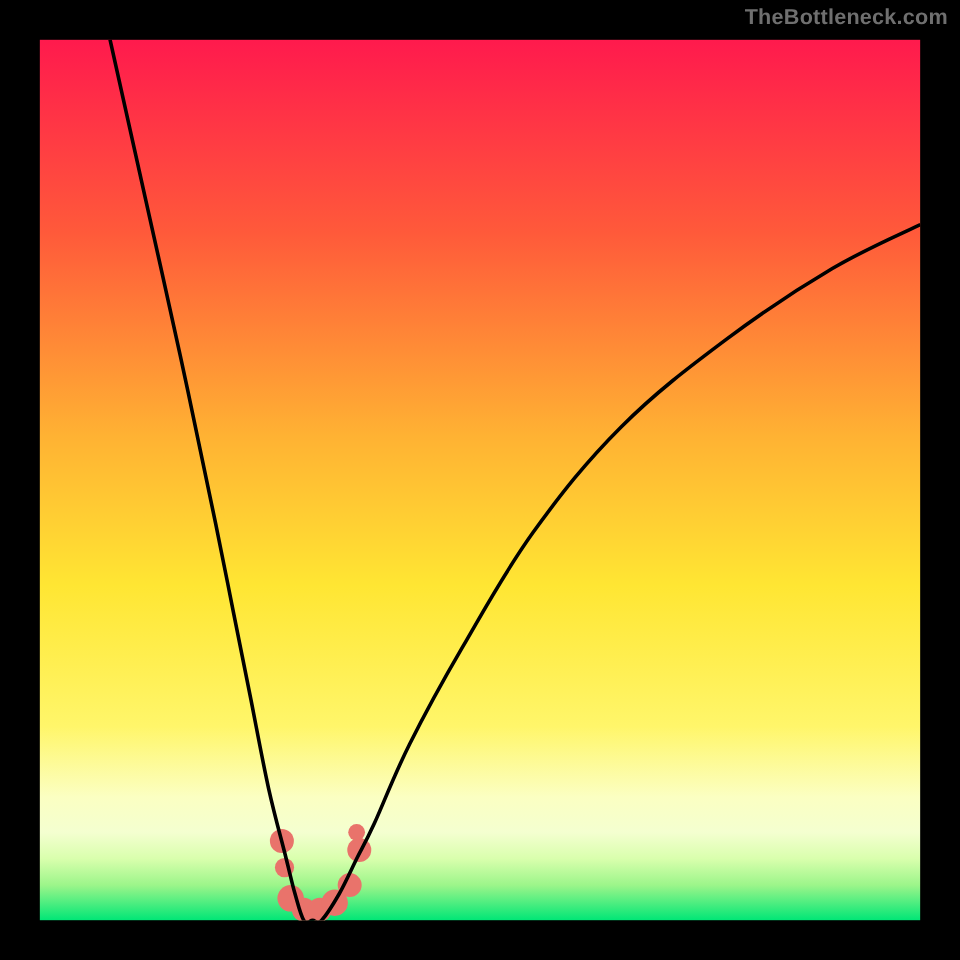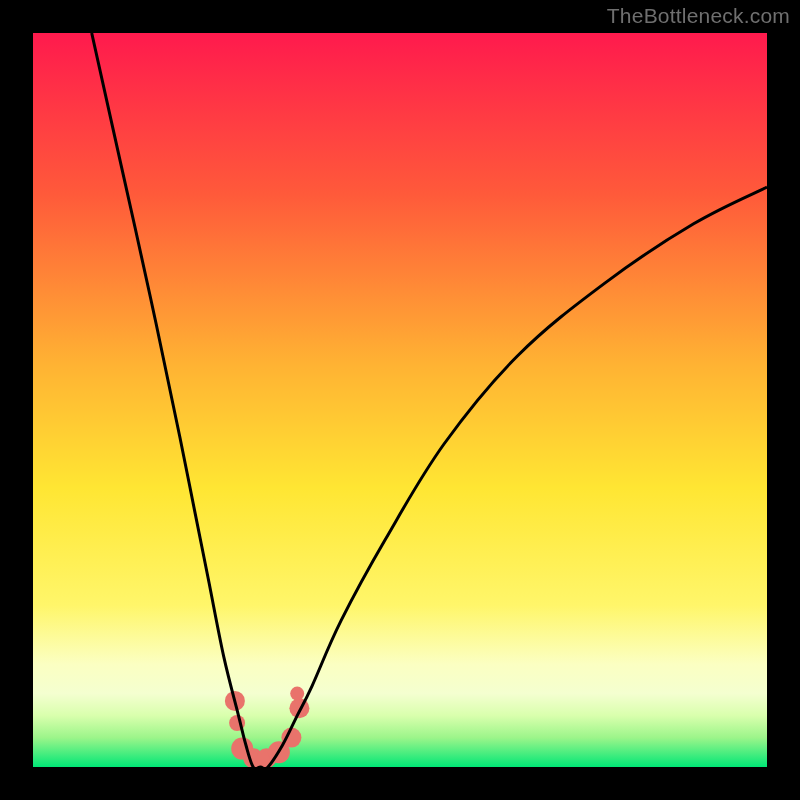--- a/index.html
+++ b/index.html
@@ -17,22 +17,22 @@
     top: 0;
     width: 800px;
     height: 800px;
     background: #000;
   }
   .watermark {
     position: absolute;
     top: 4px;
     right: 10px;
     color: #6f6f6f;
-    font-size: 21px;
-    font-weight: 400;
+    font-size: 18px;
+    font-weight: 700;
     letter-spacing: 0.2px;
     user-select: none;
   }
   .plot {
     position: absolute;
     left: 33px;
     top: 33px;
     width: 734px;
     height: 734px;
   }

